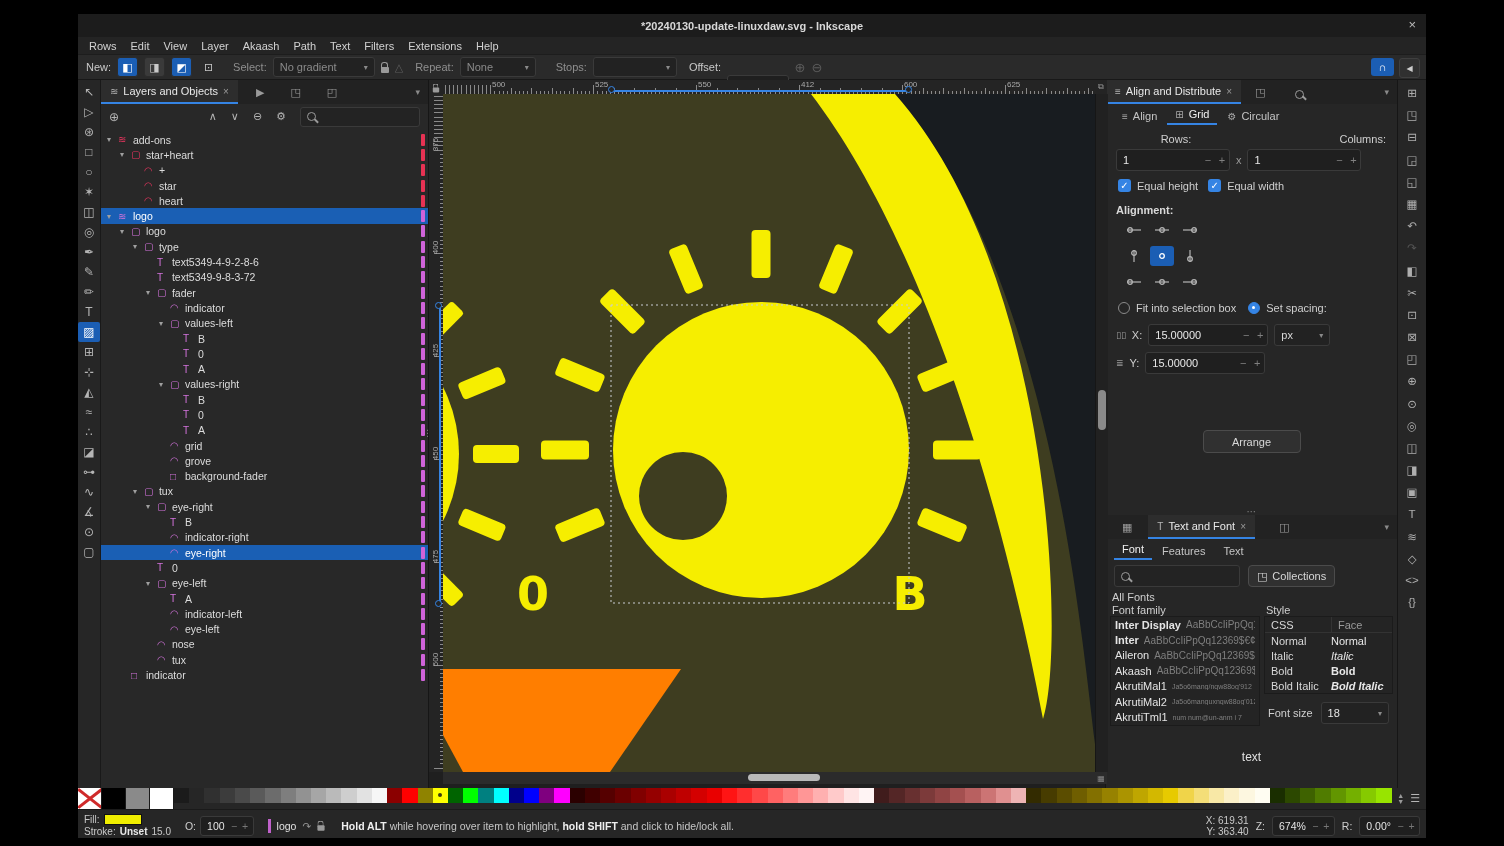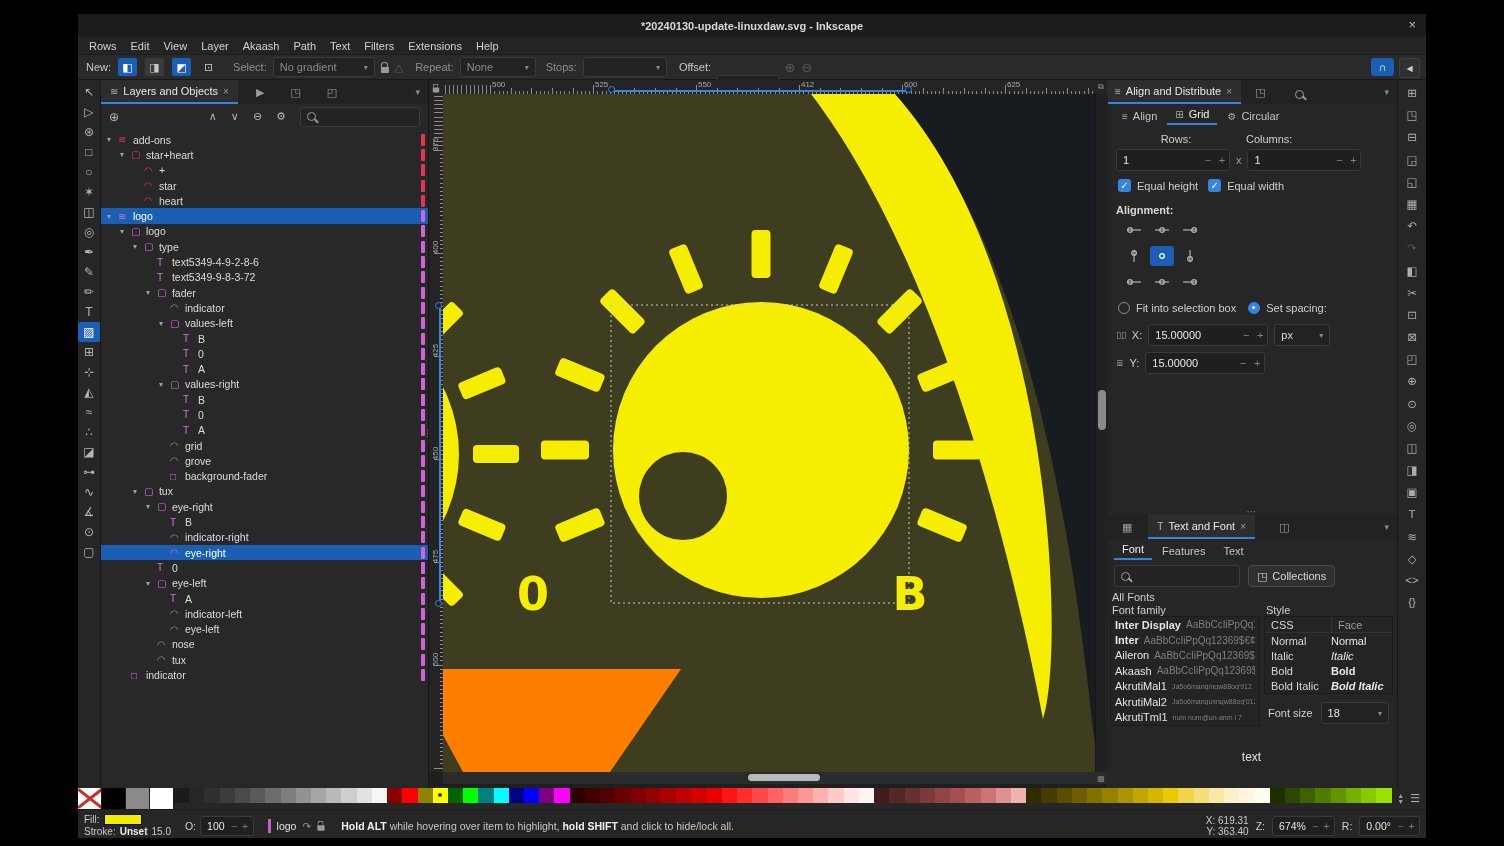--- a/index.html
+++ b/index.html
@@ -193,21 +193,21 @@
       <span>No gradient</span>
       <span style="margin-left:auto;font-size:8px">▾</span>
     </span>
     <span class="lockic"></span>
     <span class="dimglyph">△</span>
     <span style="margin-left:6px">Repeat:</span>
     <span class="ddl" style="width:62px">
       <span>None</span>
       <span style="margin-left:auto;font-size:8px">▾</span>
     </span>
-    <span style="margin-left:4px">Stops:</span>
+    <span style="margin-left:14px">Stops:</span>
     <span class="ddl" style="width:70px">
       <span style="margin-left:auto;font-size:8px">▾</span>
     </span>
     <span style="margin-left:6px;color:#c9c9c9">Offset:</span>
     <span class="spinbox">
       <span class="val">0.00</span>
       <span class="sbtn">−</span>
       <span class="sbtn">+</span>
     </span>
     <span class="dimglyph" style="font-size:13px">⊕</span>
@@ -947,21 +947,21 @@
                 <span class="sic">⊞</span>
                 <span>Grid</span>
               </span>
           <span class="stab">
                 <span class="sic">⚙</span>
                 <span>Circular</span>
               </span>
         </div>
         <div class="gridrow" style="margin-top:8px">
           <span style="width:140px;text-align:center" class="alabel">Rows:</span>
-          <span style="width:140px;text-align:left" class="alabel">Columns:</span>
+          <span style="width:140px;text-align:right" class="alabel">Columns:</span>
         </div>
         <div class="gridrow" style="margin-top:4px;padding:0 10px;gap:6px">
           <span class="nsp nspin" style="width:112px">
             <span class="val">1</span>
             <span class="sbtn">−</span>
             <span class="sbtn">+</span>
           </span>
           <span style="color:#9a9a9a">x</span>
           <span class="nspin" style="width:112px">
             <span class="val">1</span>
@@ -1059,20 +1059,23 @@
           </span>
         </div>
         <div class="gridrow" style="margin-top:6px;padding:0 10px;gap:6px">
           <span style="color:#9a9a9a;font-size:9px">≣</span>
           <span>Y:</span>
           <span class="nspin" style="width:118px">
             <span class="val">15.00000</span>
             <span class="sbtn">−</span>
             <span class="sbtn">+</span>
           </span>
+        </div>
+        <div style="display:flex;justify-content:center;margin-top:56px">
+          <span class="btn" style="width:96px;height:21px">Arrange</span>
         </div>
       </div>
 
       <div class="splitter">⋯</div>
 
       <div class="panel" id="panel-font">
         <div class="dock-tabs">
           <span style="padding:0 16px;color:#9a9a9a">▦</span>
           <span class="dtab">
             <span class="tabic">T</span>

